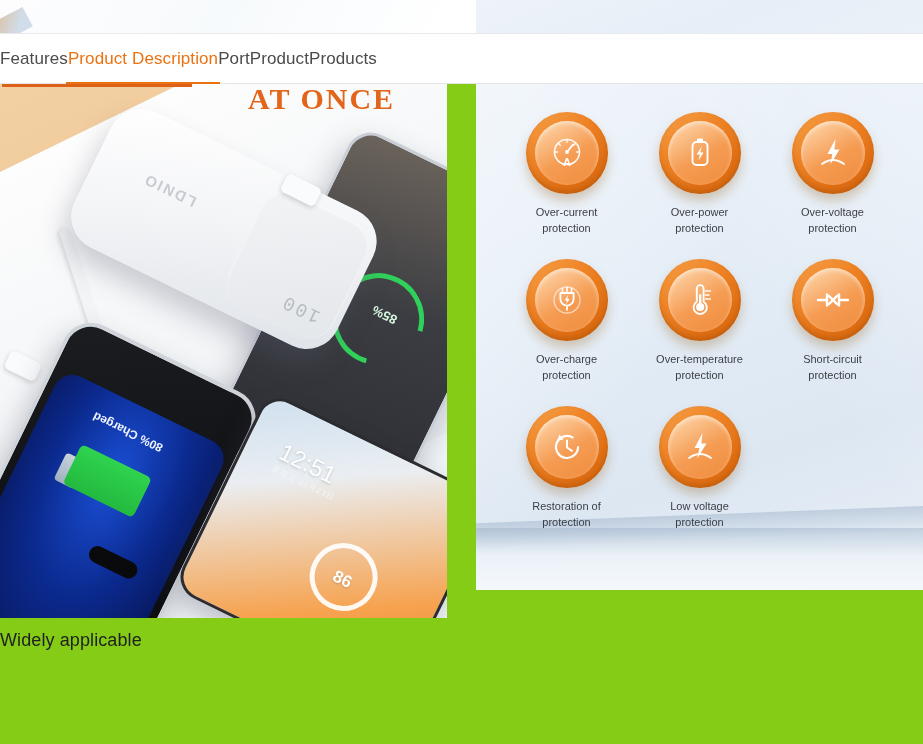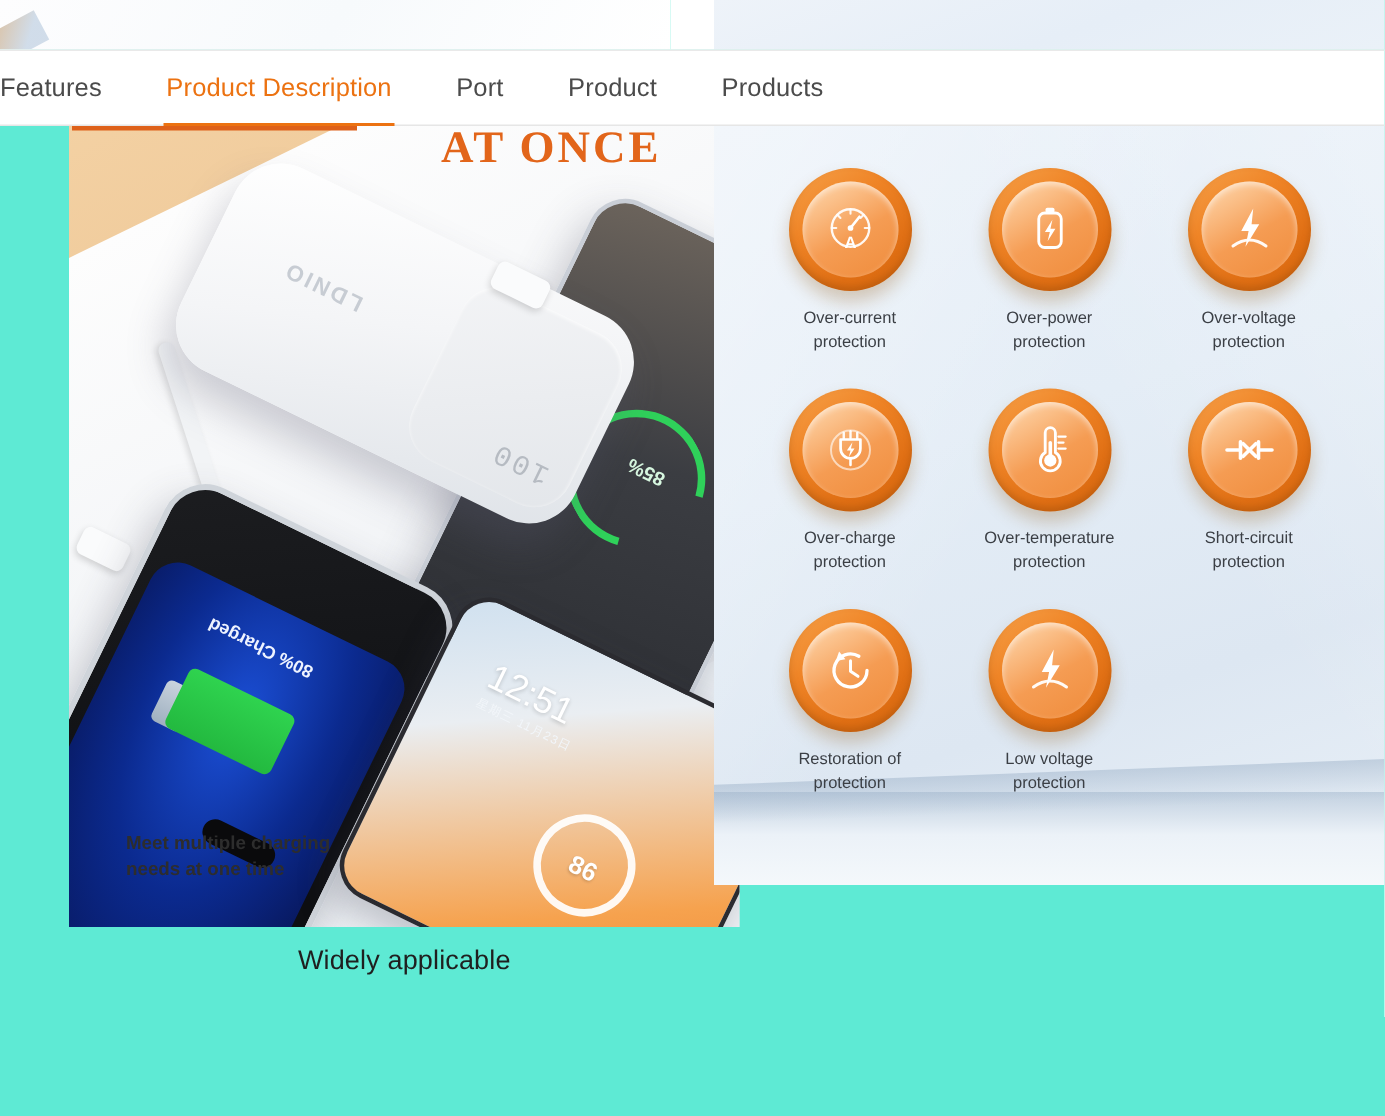--- a/index.html
+++ b/index.html
@@ -2,21 +2,21 @@
 <html><head>
 <meta charset="utf-8">
 <style>
   * { box-sizing: border-box; margin: 0; padding: 0; }
   html, body {
     width: 923px; height: 744px;
     background: #ffffff;
     font-family: "Liberation Sans", sans-serif;
     overflow: hidden;
   }
-  #page { position: relative; width: 923px; height: 744px; background:#5eead4;padding-left:12px; }
+  #page { position: relative; width: 923px; height: 744px; background:#84cc16;padding-left:12px; }
 
   
   .top-strip { position:absolute; left:0; top:0; width:923px; height:33px; display:flex; }
   .top-strip .ts-left {
     width:447px; height:100%;
     background: linear-gradient(120deg,#fdfdfe 0%, #f7fafc 50%, #ffffff 100%);
     position:relative; overflow:hidden;
   }
   .top-strip .ts-left:after{
     content:""; position:absolute; left:-10px; bottom:-4px; width:40px; height:22px;
@@ -33,32 +33,32 @@
   .navbar{
     position:absolute; left:0; top:33px; width:923px; height:51px;
     background:#fff; border-top:1px solid #e9e9e9; border-bottom:1px solid #e6e6e6;
     display:flex; align-items:center;
   }
   .nav-item{
     position:relative; height:51px; display:flex; align-items:center;
     font-size:17px; color:#4b4b4b; letter-spacing:.1px; cursor:pointer;
     white-space:nowrap;
   }
-  .nav-item + .nav-item { margin-left:43px; }
+  .nav-item + .nav-item { }
   .nav-item:first-child { margin-left:0px; }
   .nav-item.active { color:#ec7211; }
   .nav-item.active:after{
     content:""; position:absolute; left:-2px; right:-2px; bottom:0; height:2px; background:#ec7211;
   }
 
   
   .content{ position:absolute; left:0; top:84px; width:923px; height:660px; }
 
   .col{ position:absolute; top:0; }
-  .col-left{ left:0; width:521px;margin-left:46px; }
+  .col-left{ left:0; width:521px; }
   .col-right{ left:476px; width:447px; }
 
   
   .photo-left{
     position:relative; width:447px; height:534px; overflow:hidden;
     background:#f4f7fa;
   }
   .pl-bg{
     position:absolute; inset:0;
     background: linear-gradient(168deg,#f6f9fc 0%, #eef4f9 35%, #f3f6f9 100%);
@@ -241,21 +241,21 @@
     box-shadow: inset 0 2px 4px rgba(255,255,255,.55);
   }
   .badge svg{ position:relative; z-index:2; }
   .cell-label{
     margin-top:11px; text-align:center; font-size:11px; line-height:1.45;
     color:#3b3f45;
   }
 
   
   .txt-block{ position:absolute; }
-  .txt-left{ left:0; top:546px; width:447px;text-align:center; }
+  .txt-left{ left:0; top:546px; width:447px; }
   .blk-title{ font-size:18px; color:#1f1f1f; font-weight:400; letter-spacing:.1px; }
   .blk-body{ margin-top:14px; font-size:13.5px; line-height:1.72; color:#555; }
 </style>
 </head>
 <body>
 
 <div id="page">
 
   <div class="top-strip">
     <div class="ts-left"></div>
@@ -322,24 +322,20 @@
         </div>
 
         <div class="phone-a">
           <div class="phone-a-time">12:51</div>
           <div class="phone-a-sub">星期三 11月23日</div>
           <div class="ring-86">
             <span>86</span>
           </div>
         </div>
 
-        <div class="photo-caption">
-          <div>Meet multiple charging</div>
-          <div>needs at one time</div>
-        </div>
       </div>
 
       <div class="txt-block txt-left">
         <div class="blk-title">Widely applicable</div>
       </div>
     </div>
 
     <div class="col col-right">
 
       <div class="photo-right">

